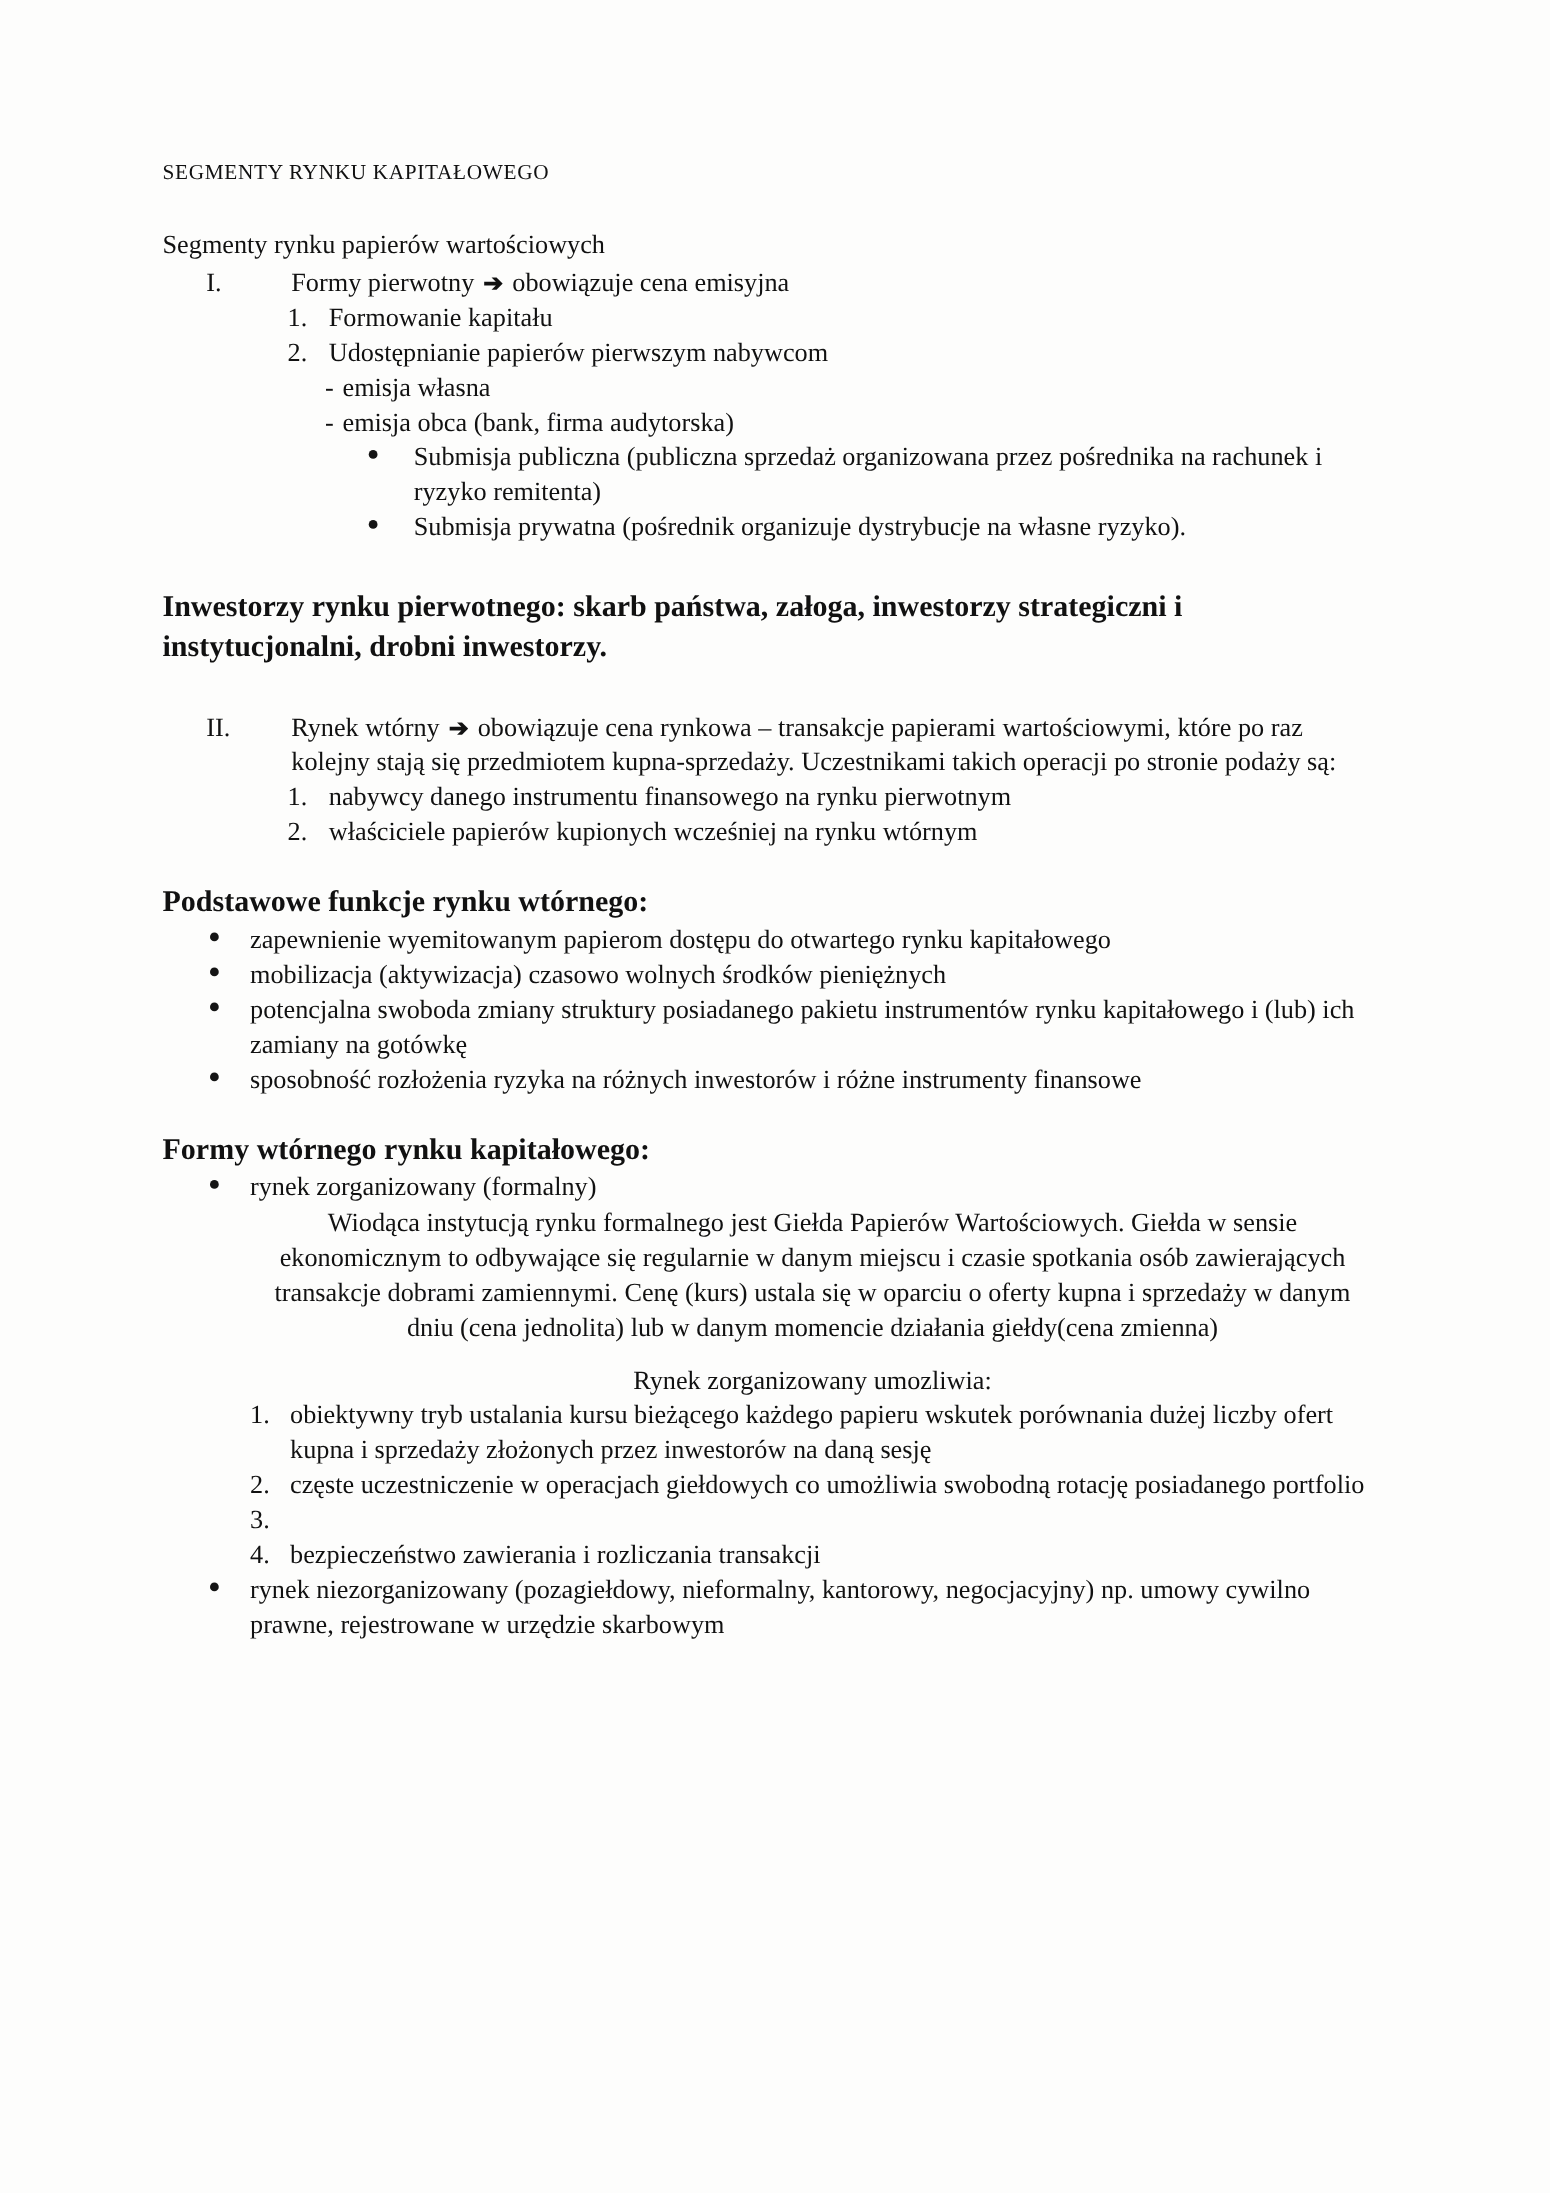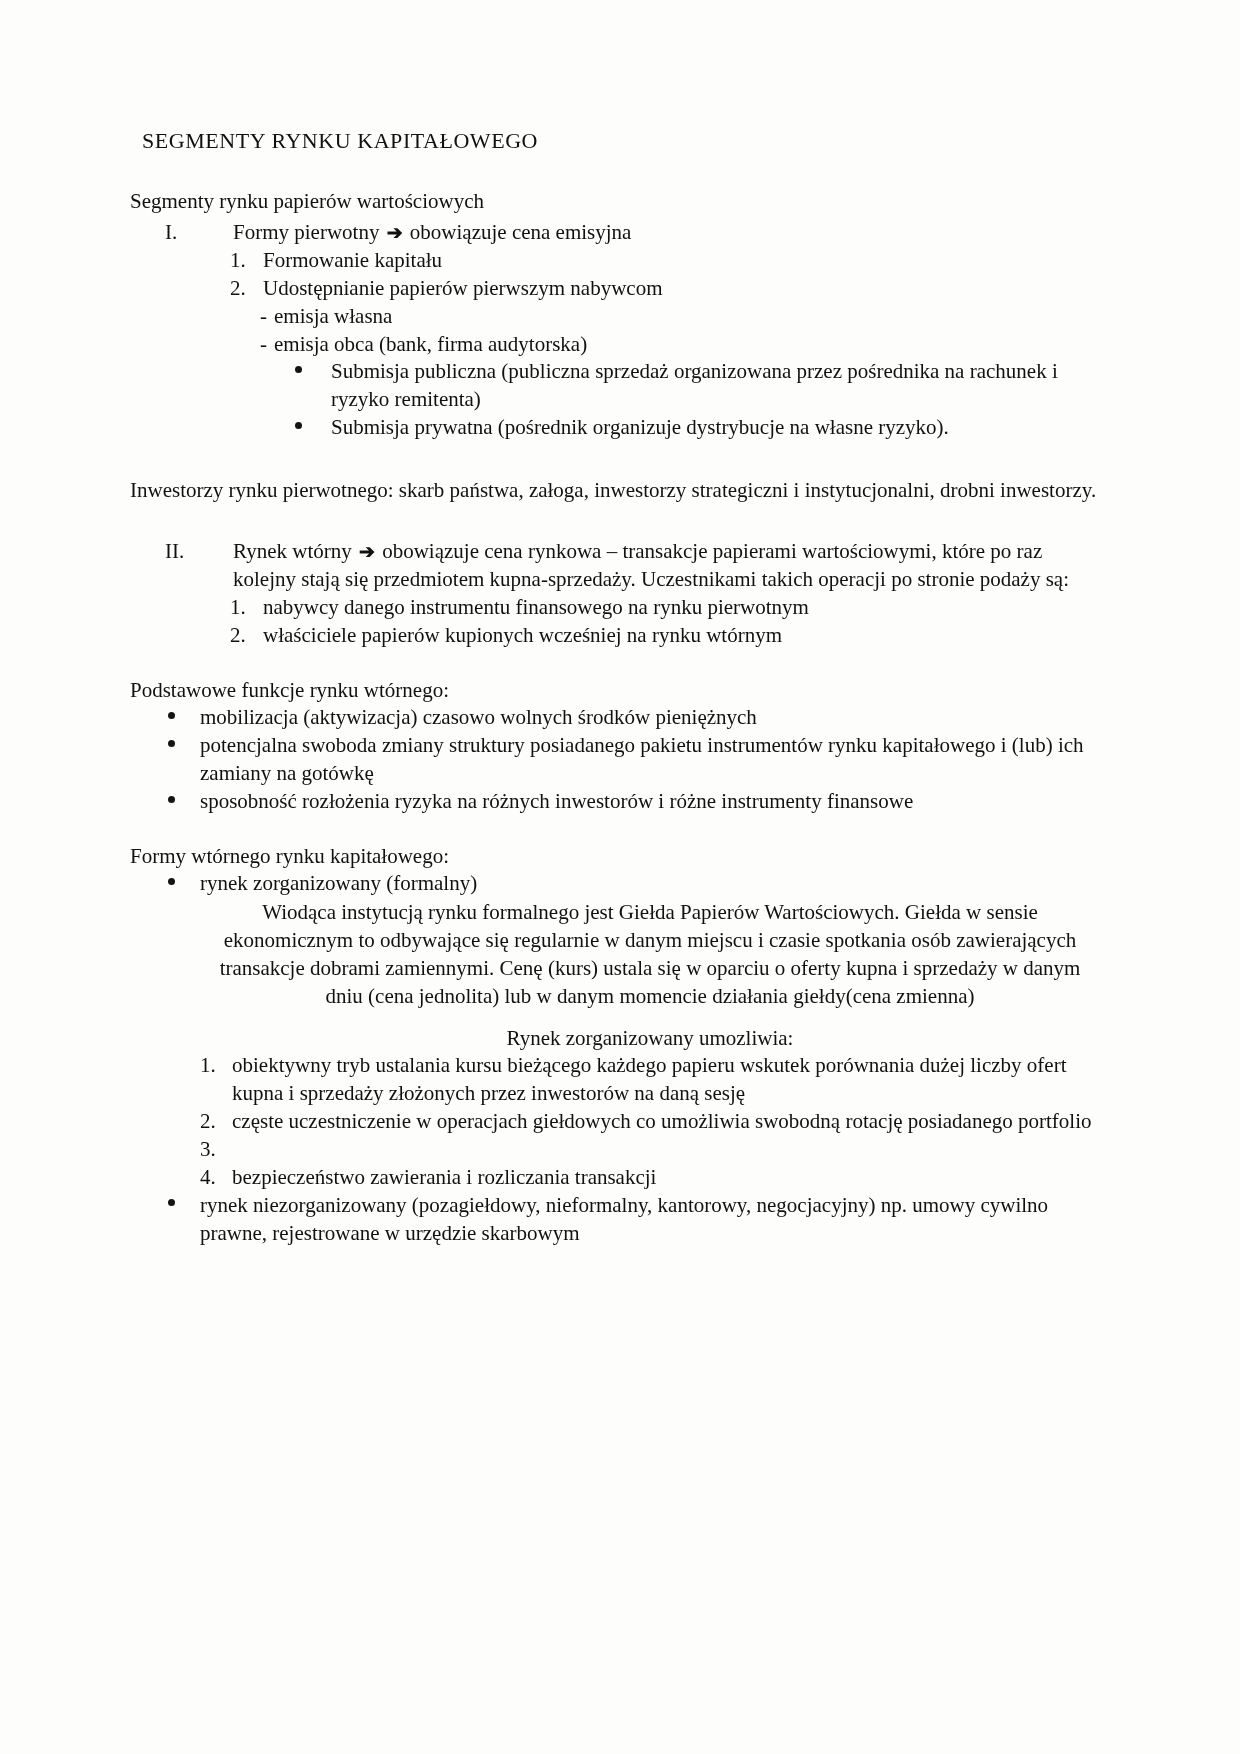--- a/index.html
+++ b/index.html
@@ -17,34 +17,35 @@
   }
   .page {
     position: relative;
     width: 1240px;
     height: 1754px;
     box-sizing: border-box;
     padding: 128px 140px 120px 130px;
     background: #fdfdfc;
   }
   .doc-title {
-    font-size: 22px;
+    font-size: 17px;
     letter-spacing: 0.55px;
-    margin: 0 0 34px 12px;
+    margin: 0 0 34px 0;
     font-weight: 400;
   }
   .lead {
     font-size: 21px;
     margin: 0 0 4px 0;
     line-height: 1.28;
   }
   .para {
-    font-size: 21px;
+    font-size: 24px;
     line-height: 1.34;
     margin: 0;
+    font-weight: bold;
   }
   .spacer-sm { height: 14px; }
   .spacer-md { height: 26px; }
   .spacer-lg { height: 34px; }
 
   
   .row {
     display: flex;
     align-items: flex-start;
     font-size: 21px;
@@ -172,20 +173,24 @@
     <span class="marker">2.</span>
     <span class="txt">właściciele papierów kupionych wcześniej na rynku wtórnym</span>
   </div>
 
   <div class="spacer-md"></div>
 
   <p class="para">Podstawowe funkcje rynku wtórnego:</p>
 
   <div class="row lvl-bul">
     <span class="marker"><span class="bullet-dot"></span></span>
+    <span class="txt">zapewnienie wyemitowanym papierom dostępu do otwartego rynku kapitałowego</span>
+  </div>
+  <div class="row lvl-bul">
+    <span class="marker"><span class="bullet-dot"></span></span>
     <span class="txt">mobilizacja (aktywizacja) czasowo wolnych środków pieniężnych</span>
   </div>
   <div class="row lvl-bul">
     <span class="marker"><span class="bullet-dot"></span></span>
     <span class="txt">potencjalna swoboda zmiany struktury posiadanego pakietu instrumentów rynku kapitałowego i (lub) ich zamiany na gotówkę</span>
   </div>
   <div class="row lvl-bul">
     <span class="marker"><span class="bullet-dot"></span></span>
     <span class="txt">sposobność rozłożenia ryzyka na różnych inwestorów i różne instrumenty finansowe</span>
   </div>

